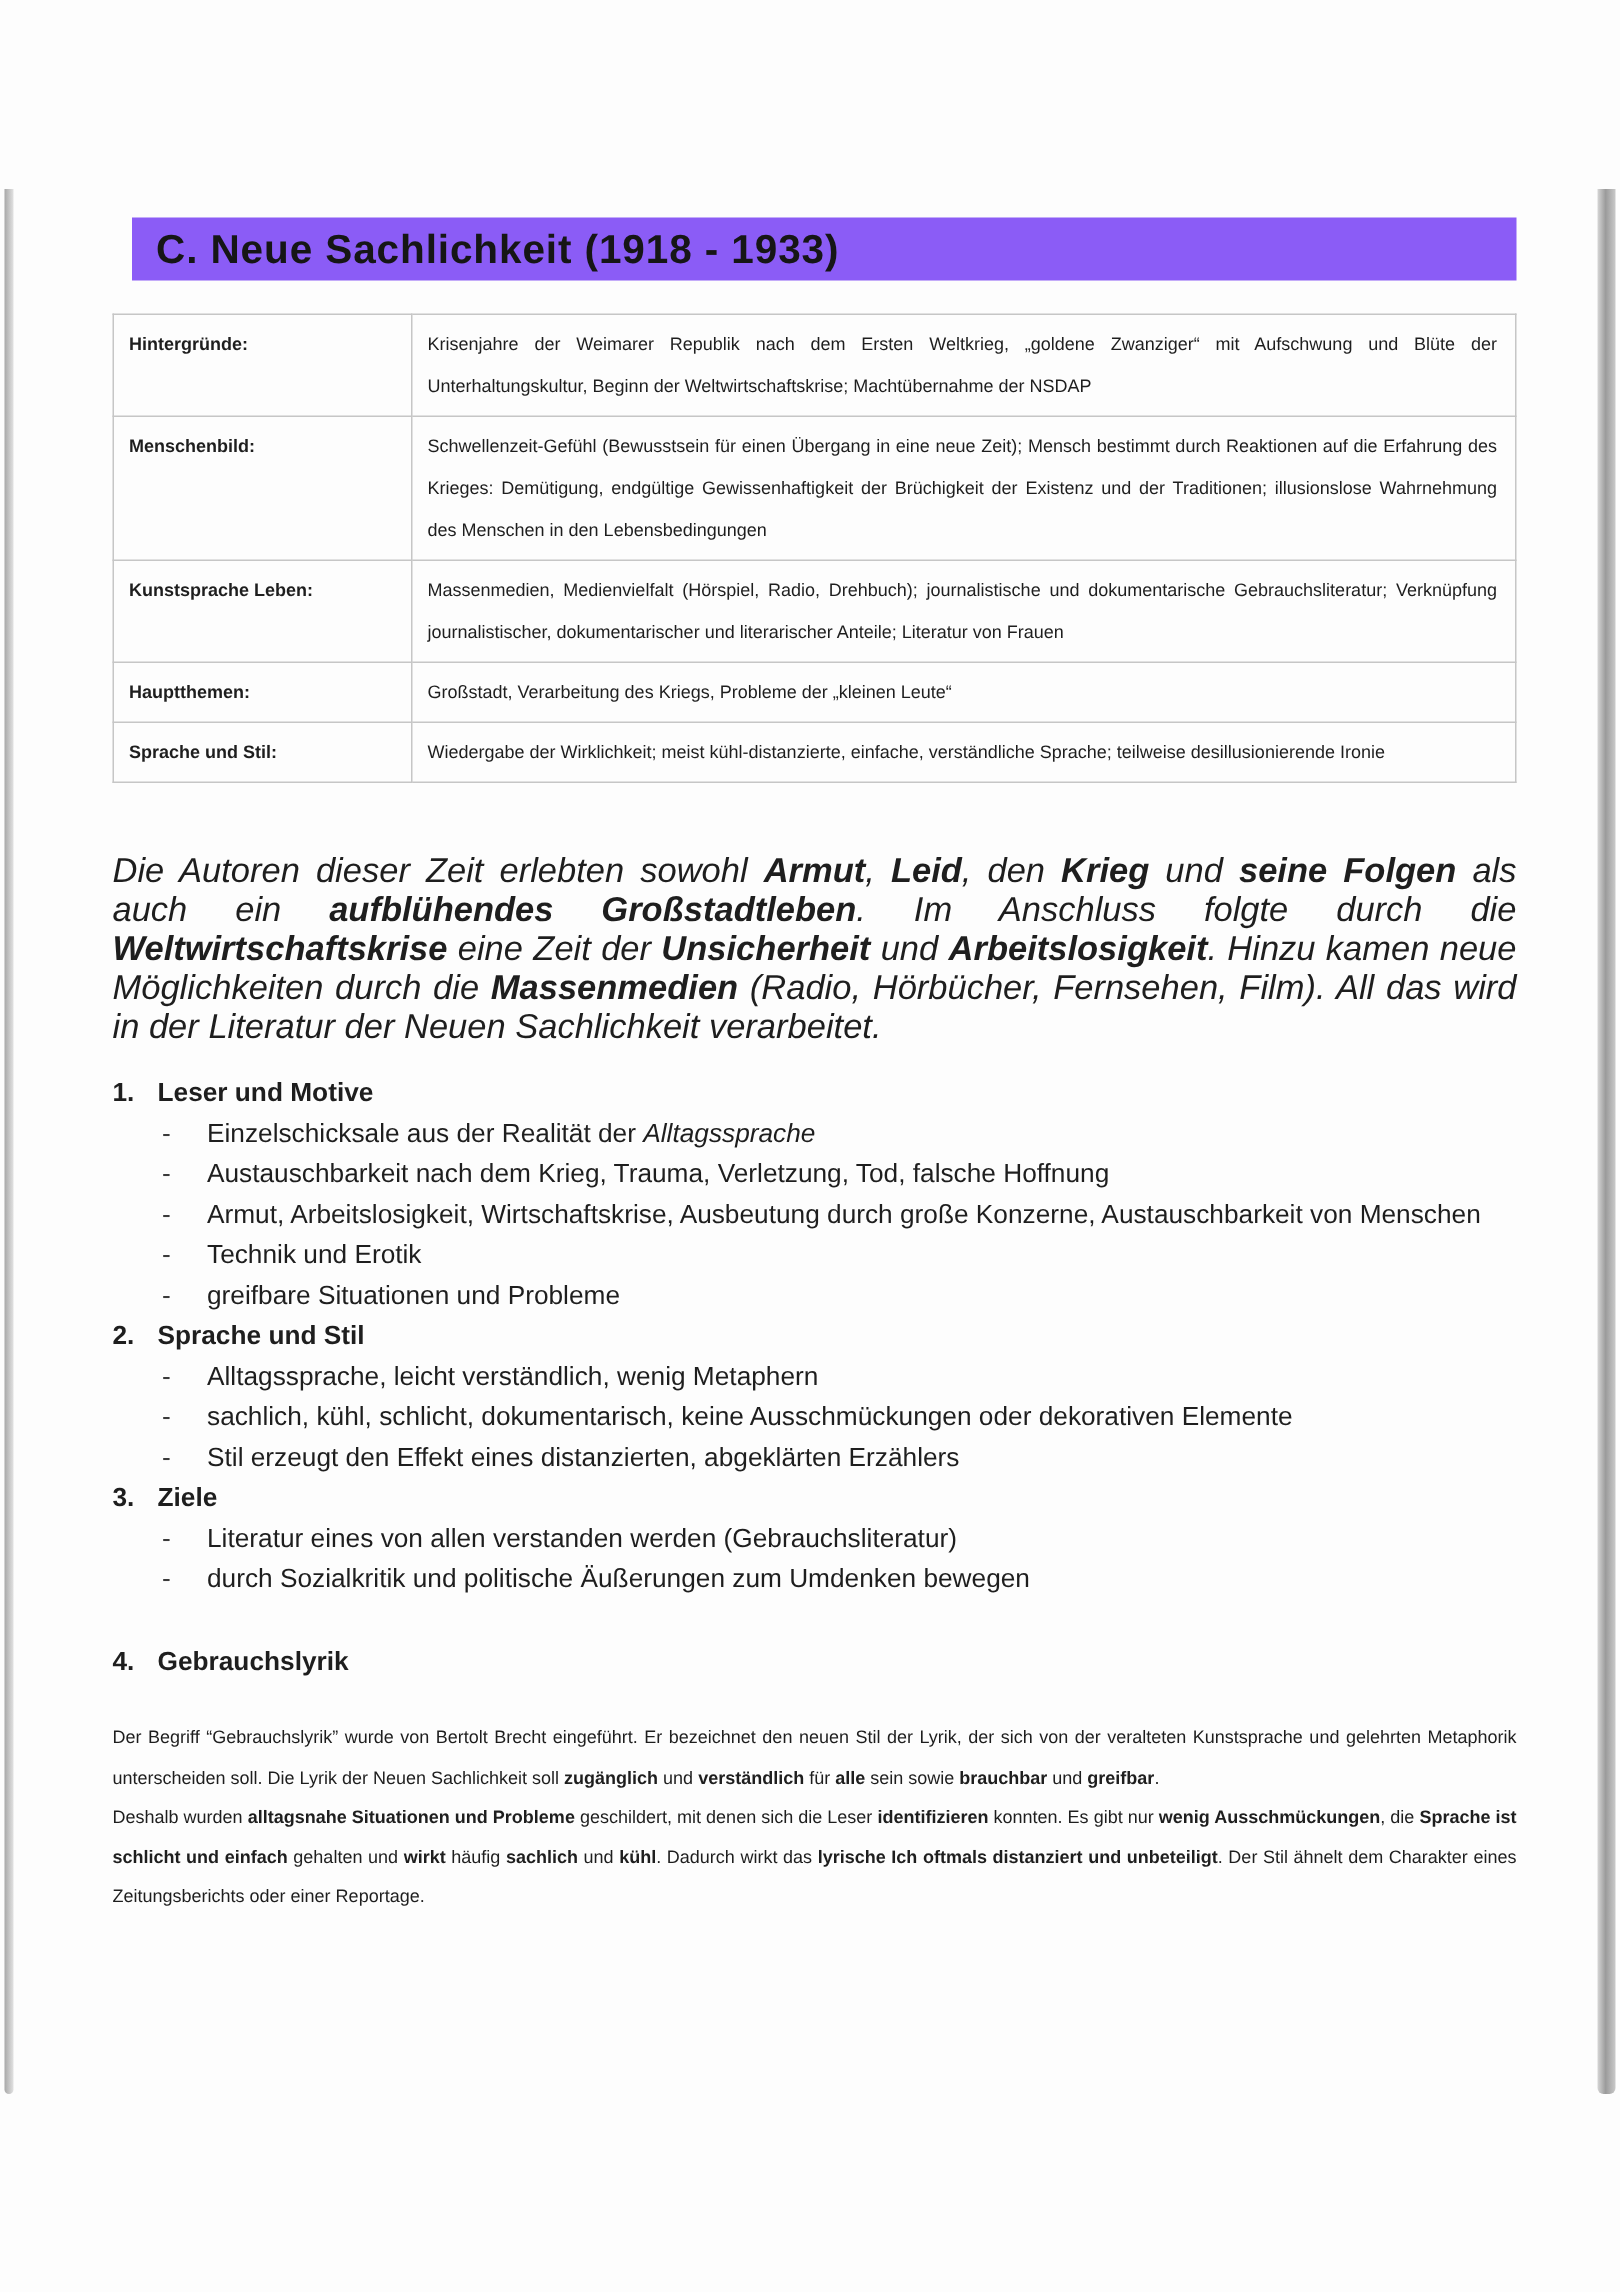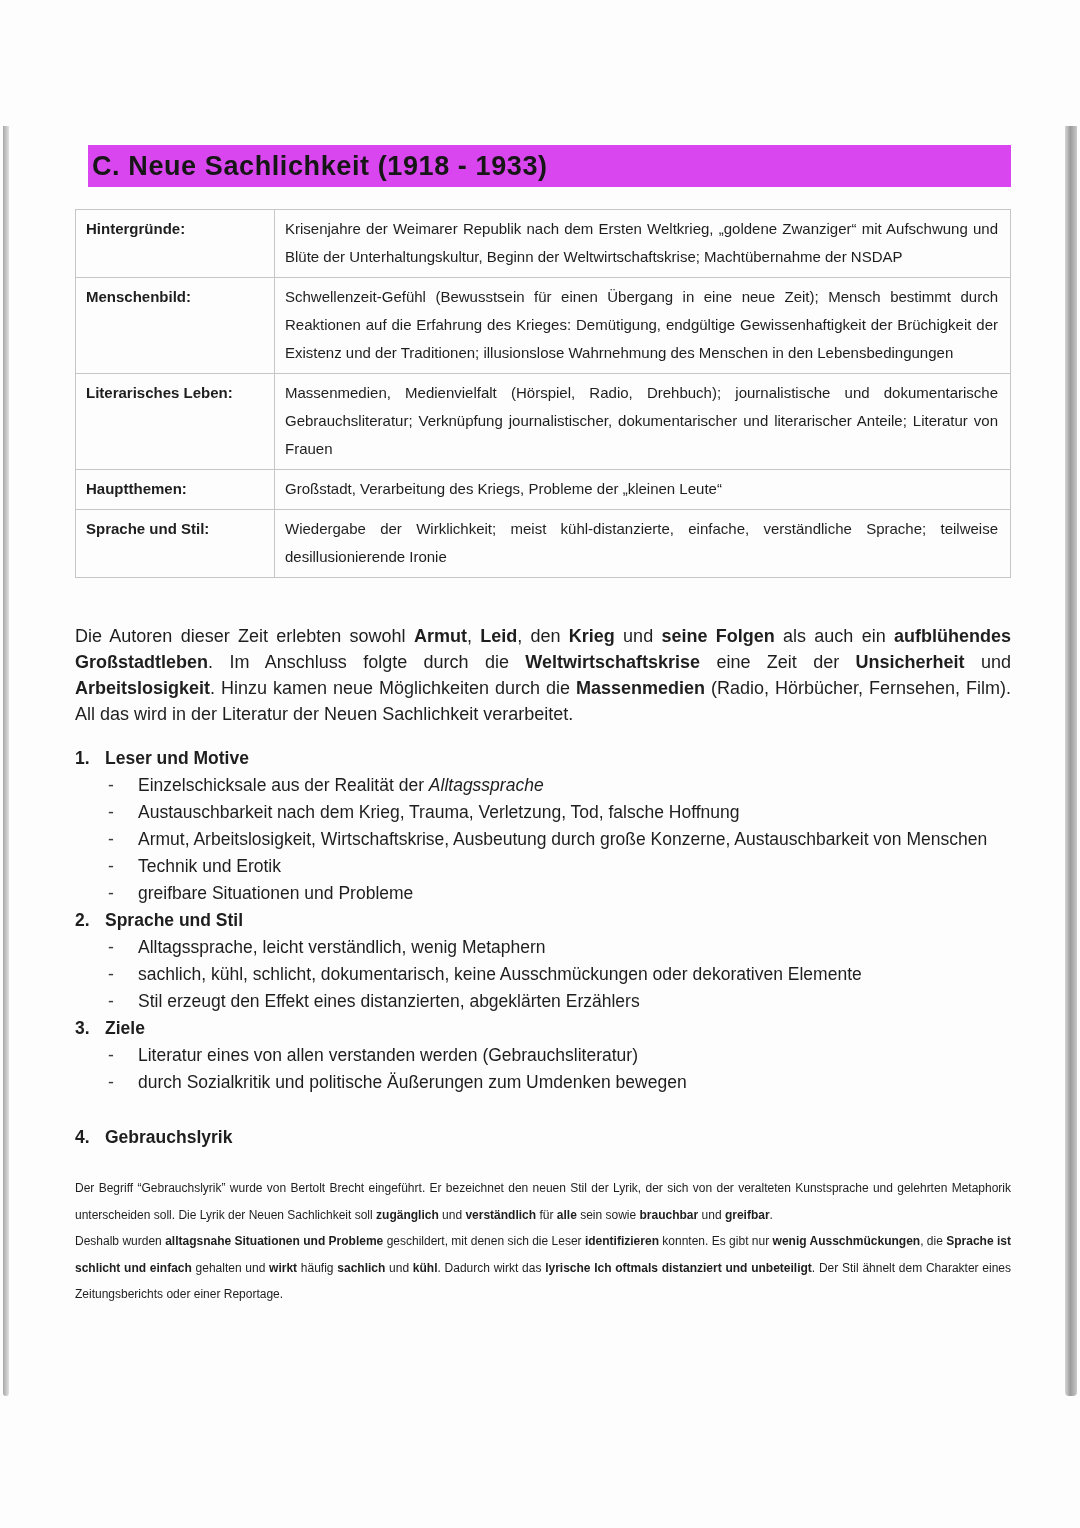--- a/index.html
+++ b/index.html
@@ -12,38 +12,38 @@
     left:3px; width:6px; border-radius:0 0 3px 3px;
     background:linear-gradient(to right,#a8a8a8,#e2e2e2);
   }
   .edge-right {
     left:1065px; width:12px; border-radius:0 0 4px 4px;
     background:linear-gradient(to right,#d6d6d6,#9b9b9b 45%,#c9c9c9);
   }
   .content { position:absolute; left:75px; top:145px; width:936px; }
 
   .title-bar {
-    margin-left:13px; background:#d946ef; height:42px;
-    display:flex; align-items:center; padding-left:4px;
+    margin-left:13px; background:#8b5cf6; height:42px;
+    display:flex; align-items:center; padding-left:16px;
     font-size:27px; font-weight:bold; letter-spacing:0.6px; color:#161616;
   }
 
   table.tbl {
     margin-top:22px; width:936px; border-collapse:collapse;
-    font-size:15px;
+    font-size:12px;
   }
   table.tbl td {
     border:1.5px solid #c6c6c6; vertical-align:top;
     padding:5px 12px 6px 10px; line-height:28px;
   }
   td.lbl { width:176px; font-weight:bold; white-space:nowrap; }
   td.val { text-align:justify;margin-left:48px; }
 
   .intro {
-    margin:45px 0 0 0; font-size:18px; line-height:26px; text-align:justify;
+    margin:45px 0 0 0; font-size:23px; line-height:26px; text-align:justify;font-style:italic;
   }
 
   .outline { margin-top:18px; font-size:17.5px; }
   .ohead { display:flex; font-weight:bold; line-height:27px; }
   .onum { width:30px; flex:none; }
   .ohtext { flex:1; }
   .oitem { display:flex; line-height:27px; }
   .dash { flex:none; width:30px; margin-left:30px; padding-left:3px; color:#3a3a3a; }
   .otext { flex:1; }
   .b, b { font-weight:bold; }
@@ -74,21 +74,21 @@
             <td class="lbl">Hintergründe:</td>
             <td class="val"><span>Krisenjahre der Weimarer Republik nach dem Ersten Weltkrieg, „goldene Zwanziger“ mit Aufschwung und Blüte der Unterhaltungskultur, Beginn der Weltwirtschaftskrise; Machtübernahme der NSDAP</span></td>
           </tr>
 
           <tr>
             <td class="lbl">Menschenbild:</td>
             <td class="val"><span>Schwellenzeit-Gefühl (Bewusstsein für einen Übergang in eine neue Zeit); Mensch bestimmt durch Reaktionen auf die Erfahrung des Krieges: Demütigung, endgültige Gewissenhaftigkeit der Brüchigkeit der Existenz und der Traditionen; illusionslose Wahrnehmung des Menschen in den Lebensbedingungen</span></td>
           </tr>
 
           <tr>
-            <td class="lbl">Literarisches Leben:</td>
+            <td class="lbl">Kunstsprache Leben:</td>
             <td class="val"><span>Massenmedien, Medienvielfalt (Hörspiel, Radio, Drehbuch); journalistische und dokumentarische Gebrauchsliteratur; Verknüpfung journalistischer, dokumentarischer und literarischer Anteile; Literatur von Frauen</span></td>
           </tr>
 
           <tr>
             <td class="lbl">Hauptthemen:</td>
             <td class="val"><span>Großstadt, Verarbeitung des Kriegs, Probleme der „kleinen Leute“</span></td>
           </tr>
 
           <tr>
             <td class="lbl">Sprache und Stil:</td>

